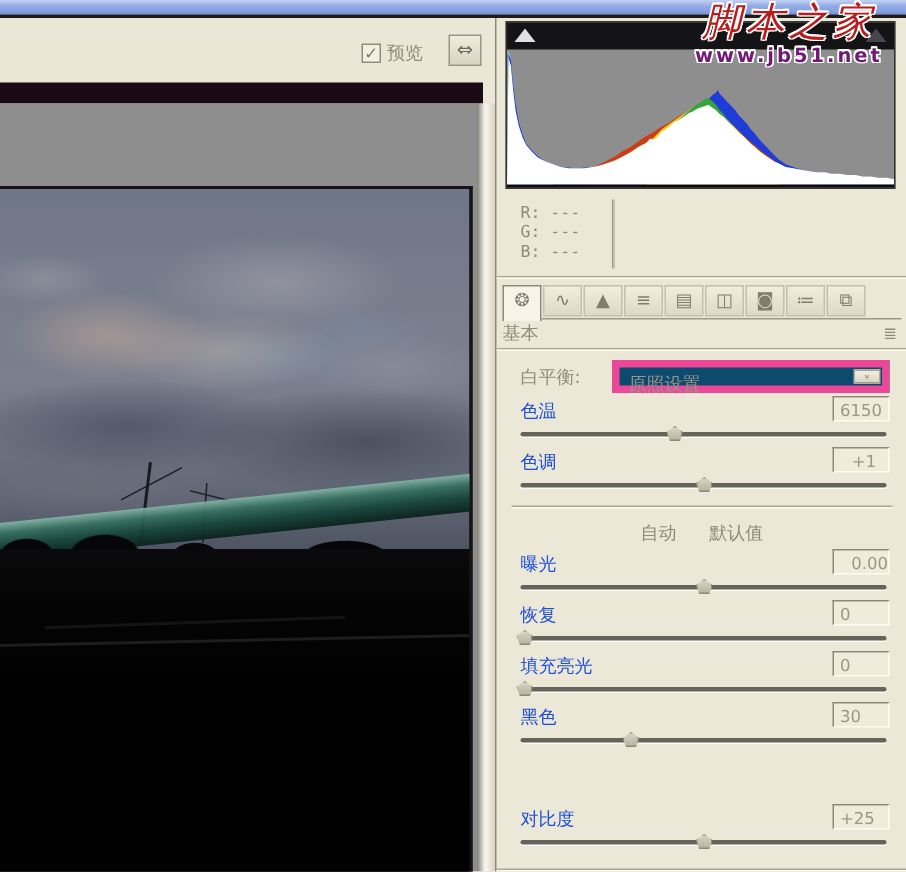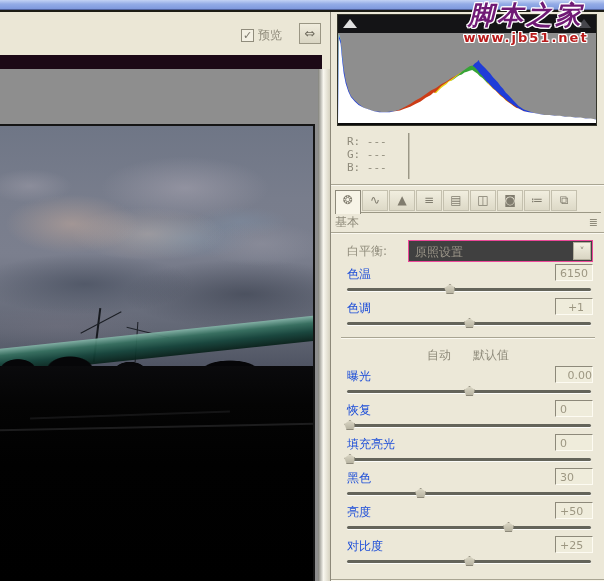--- a/index.html
+++ b/index.html
@@ -101,21 +101,21 @@
 
   .panel-title-row{position:absolute;left:4px;top:202px;width:266px;height:18px;text-align:left;
     color:#8f8b7b;font-size:12px}
   .panel-menu-icon{position:absolute;right:3px;top:2px;font-size:11px;color:#8f8b7b}
   .g2{top:220px}
 
   .content{position:absolute;left:0;top:222px;width:274px;height:247px}
   .wb-row{position:absolute;left:14px;right:12px;top:6px;height:22px;color:#8f8b7b;font-size:12px}
   .wb-label{position:absolute;left:2px;top:3px}
   .wb-select{position:absolute;left:63px;right:0;top:0;height:22px;box-sizing:border-box;
-    border:1px solid #ec4899;background:#404040}
+    border:5px solid #ec4899;background:#0c4a6e}
   .wb-value{position:absolute;left:6px;top:3px;color:#9b9588}
   .wb-arrow-btn{position:absolute;right:1px;top:1px;bottom:1px;width:18px;
     background:linear-gradient(#f3f0e1,#d9d5c3);border:1px solid #b2ae9c;box-sizing:border-box;
     color:#8d897a;text-align:center;line-height:17px;font-size:10px}
 
   .slider-group{position:absolute;left:14px;right:12px}
   .sg1{top:30px;height:68px}
   .sg2{top:132px;height:204px}
   .slider-row{position:absolute;left:0;right:0;height:34px}
   .s-label{position:absolute;left:2px;top:2px;font-size:12px;color:#1d4ed8}
@@ -130,24 +130,24 @@
     box-shadow:inset 0 0 0 1px #8d897a}
   .inset-line{position:absolute;left:10px;right:10px;top:103px;height:2px;
     border-top:1px solid #a9a593;border-bottom:1px solid #fbf9f0;box-sizing:border-box}
   .links-row{position:absolute;left:0;width:100%;top:113px;text-align:center;font-size:12px;color:#8f8b7b}
   .links-row span{margin:0 9px}
   .g3{top:345px}
 
   
   .watermark{position:absolute;left:448px;top:0;width:156px;height:54px;z-index:60;
     text-align:center;pointer-events:none}
-  .watermark-title{font-size:26px;font-weight:bold;font-style:italic;letter-spacing:3px;
-    color:#701a75;line-height:30px;white-space:nowrap;
+  .watermark-title{font-size:26px;font-weight:normal;font-style:italic;letter-spacing:3px;
+    color:#b91c1c;line-height:30px;white-space:nowrap;
     text-shadow:1px 0 #fff,-1px 0 #fff,0 1px #fff,0 -1px #fff,1px 1px #fff,-1px -1px #fff,1px -1px #fff,-1px 1px #fff}
-  .watermark-url{font-size:13px;font-weight:bold;letter-spacing:2px;color:#b91c1c;line-height:16px;
+  .watermark-url{font-size:13px;font-weight:bold;letter-spacing:2px;color:#701a75;line-height:16px;
     text-shadow:1px 0 #fff,-1px 0 #fff,0 1px #fff,0 -1px #fff,1px 1px #fff,-1px -1px #fff,1px -1px #fff,-1px 1px #fff}
 </style>
 </head>
 <body>
 
 <div class="titlebar"></div>
 <div class="topline"></div>
 
 <div class="left-pane">
   <div class="preview-toolbar">
@@ -276,27 +276,20 @@
             <div class="s-thumb" style="left: 1%;"></div>
           </div>
         </div>
         <div class="slider-row" style="top: 102px;">
           <span class="s-label">黑色</span>
           <div class="s-box">30</div>
           <div class="s-track">
             <div class="s-thumb" style="left: 30%;"></div>
           </div>
         </div>
-        <div class="slider-row" style="top: 136px;">
-          <span class="s-label">亮度</span>
-          <div class="s-box">+50</div>
-          <div class="s-track">
-            <div class="s-thumb" style="left: 66%;"></div>
-          </div>
-        </div>
         <div class="slider-row" style="top: 170px;">
           <span class="s-label">对比度</span>
           <div class="s-box">+25</div>
           <div class="s-track">
             <div class="s-thumb" style="left: 50%;"></div>
           </div>
         </div>
       </div>
 
     <div class="groove g3"></div>

